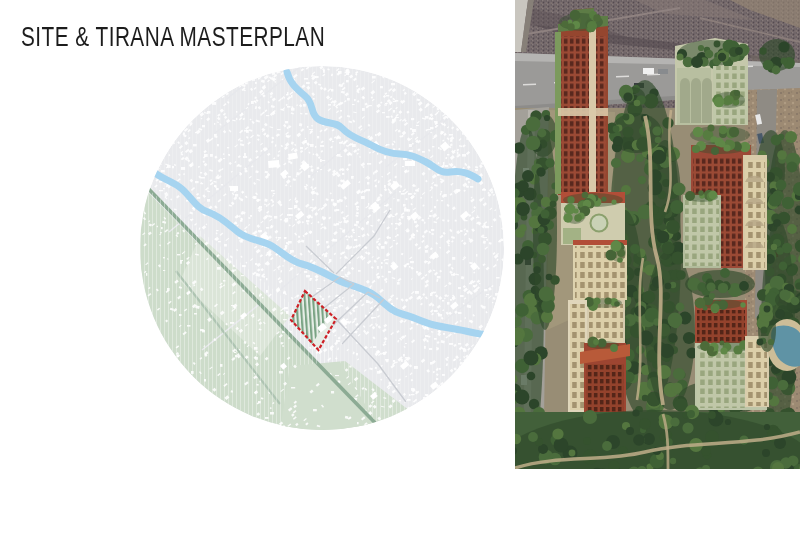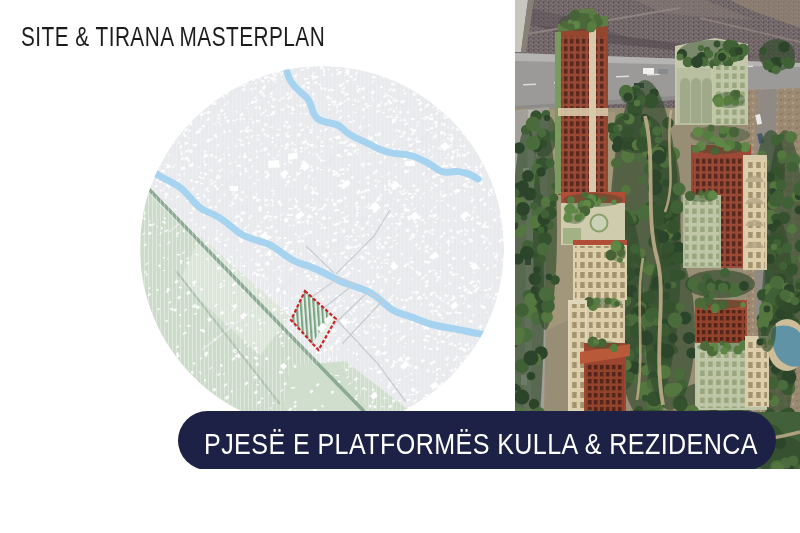--- a/index.html
+++ b/index.html
@@ -3413,15 +3413,12 @@
         <circle cx="262" cy="509" r="4.2" fill="#3f6135"></circle>
         <circle cx="250" cy="519" r="5.3" fill="#54763f"></circle>
         <circle cx="252" cy="528" r="6.4" fill="#4a6c3c"></circle>
         <circle cx="257" cy="518" r="5.7" fill="#2c452a"></circle>
         <circle cx="255" cy="516" r="3.7" fill="#2c452a"></circle>
         <circle cx="255" cy="521" r="7.1" fill="#35522e"></circle>
         <circle cx="258" cy="525" r="4.1" fill="#54763f"></circle>
       </svg></div>
 <div class="abs" id="title">SITE &amp; TIRANA MASTERPLAN</div>
 <div class="abs" id="band"></div>
-<div class="abs" id="banner">
-      <span>PJESË E PLATFORMËS KULLA &amp; REZIDENCA</span>
-    </div>
 </div>
 </body></html>

